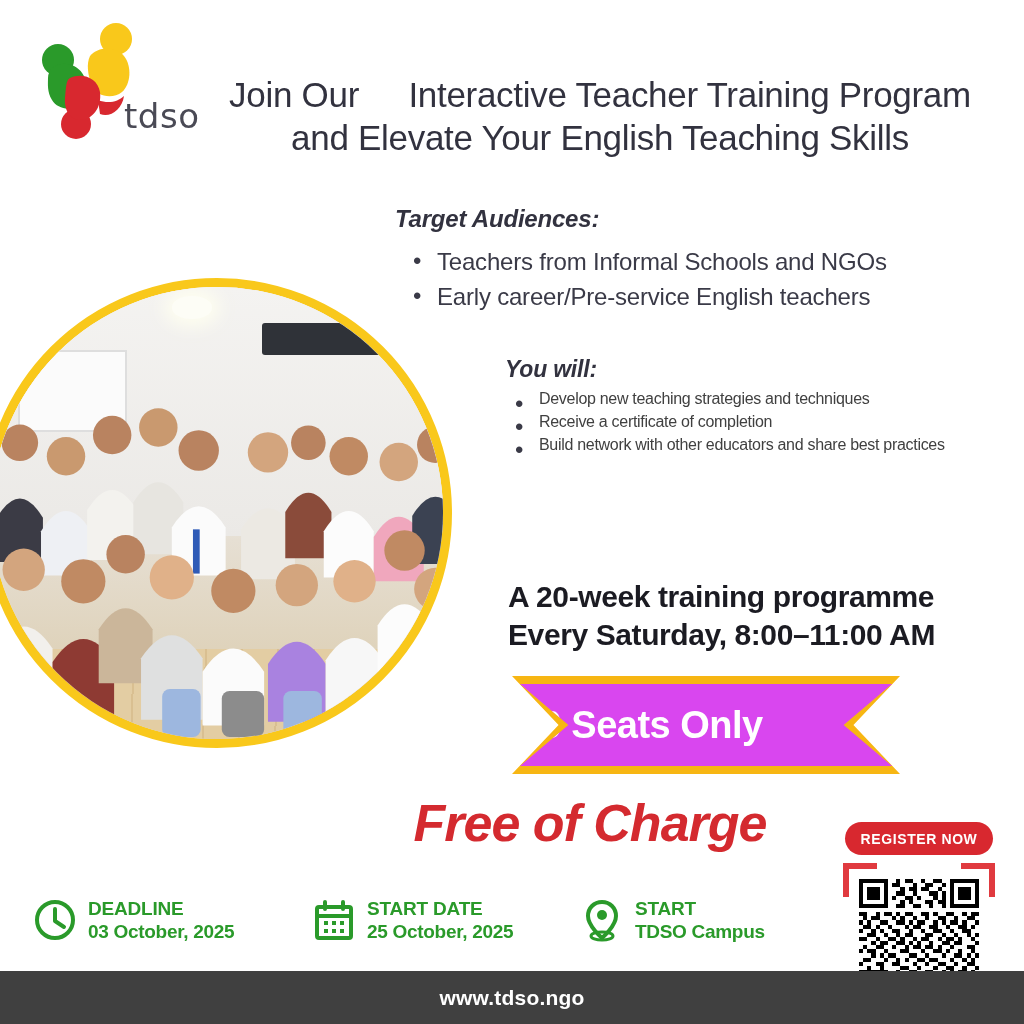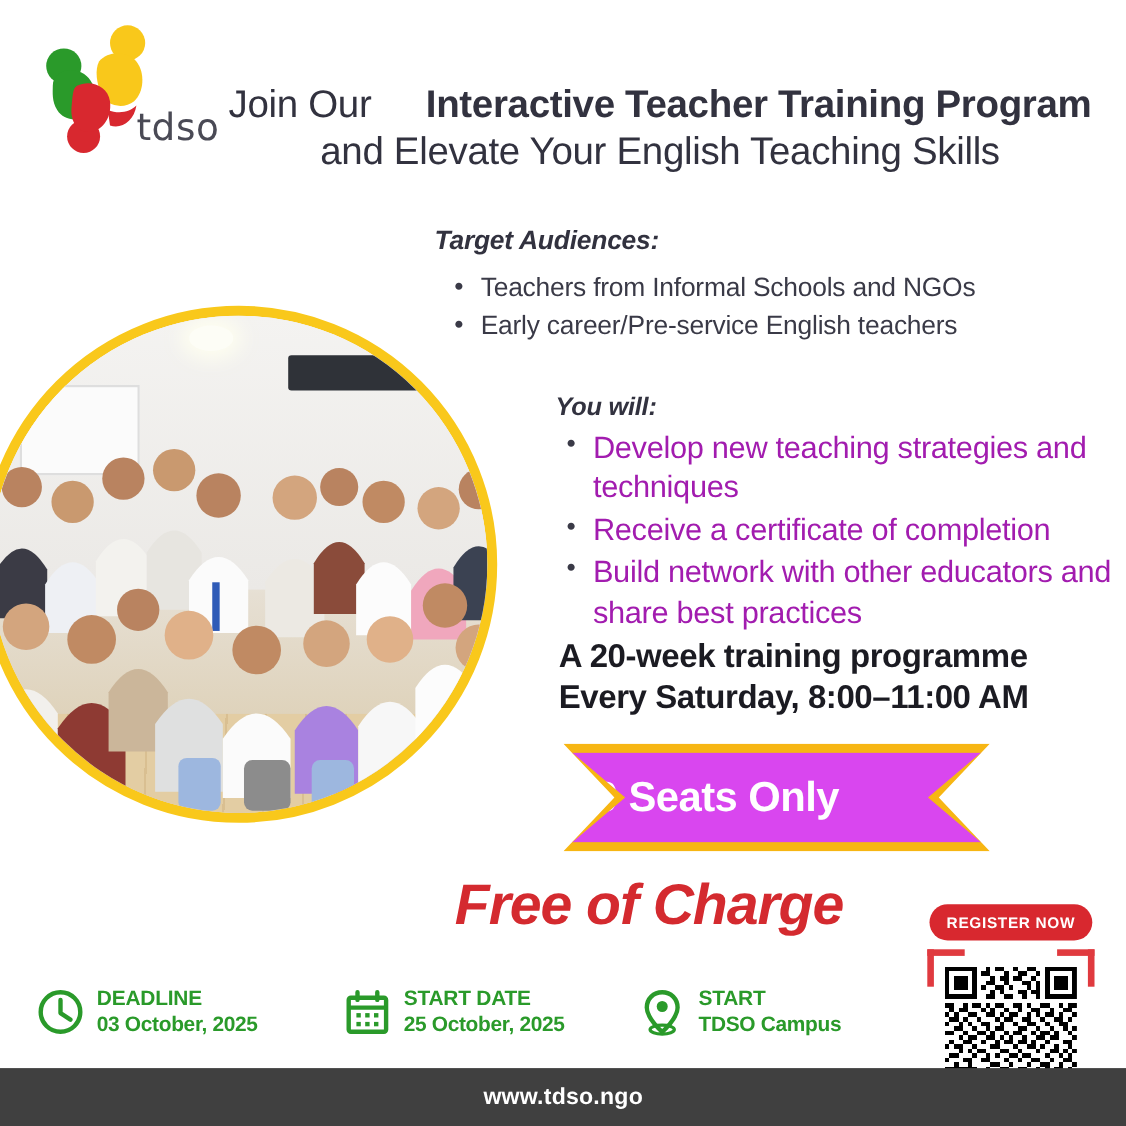--- a/index.html
+++ b/index.html
@@ -46,21 +46,21 @@
     left: 200px;
     top: 74px;
     width: 800px;
     text-align: center;
     font-size: 35px;
     line-height: 1.22;
     color: #32323f;
     font-weight: 400;
     letter-spacing: -0.3px;
   }
-  .headline b { font-weight: 700; margin-left: 40px; }
+  .headline b { font-weight: 400; margin-left: 40px; }
   .headline .line2 { display: block; }
 
   
   .audience {
     position: absolute;
     left: 395px;
     top: 205px;
     width: 600px;
   }
   .audience-title {
@@ -100,25 +100,25 @@
     font-size: 23px;
     font-weight: 700;
     font-style: italic;
     color: #32323f;
     margin-bottom: 6px;
     letter-spacing: -0.2px;
   }
   .youwill ul { list-style: none; }
   .youwill li {
     position: relative;
-    font-size: 28px;
+    font-size: 16px;
     line-height: 1.30;
     padding-left: 34px;
     margin-bottom: 2px;
-    color: #a21caf;
+    color: #404040;
     letter-spacing: -0.3px;
   }
   .youwill li::before {
     content: "\2022";
     position: absolute;
     left: 10px;
     top: -1px;
     font-size: 24px;
     color: #3a3a47;
   }

